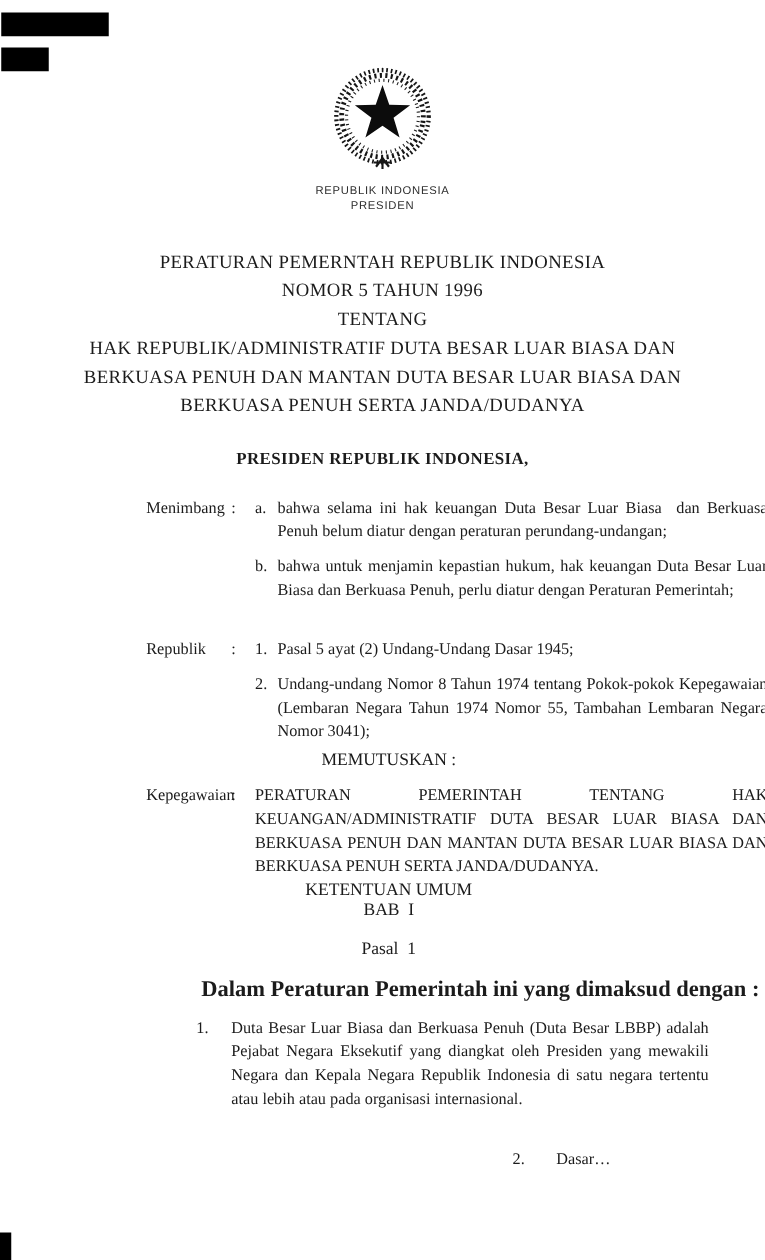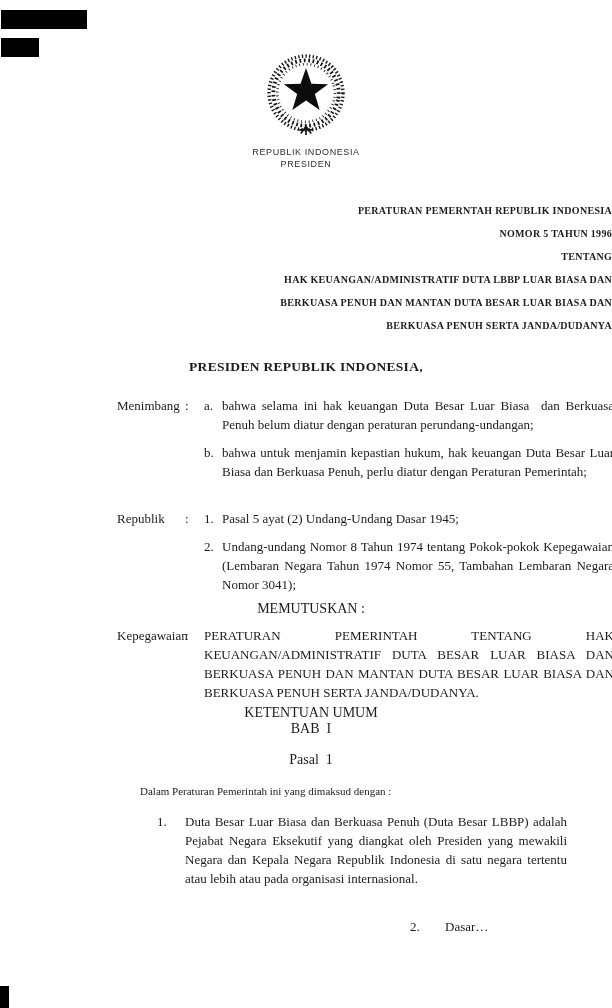--- a/index.html
+++ b/index.html
@@ -27,22 +27,22 @@
     font-family: "Liberation Sans", sans-serif;
     font-size: 9px;
     line-height: 12px;
     letter-spacing: 0.6px;
     color: #2e2e2e;
   }
 
   
   .title-block {
     position: absolute; top: 199px; left: 0; width: 612px;
-    text-align: right; font-weight: bold;
-    font-size: 10px; line-height: 23px; letter-spacing: 0.3px;
+    text-align: center; font-weight: normal;
+    font-size: 15px; line-height: 23px; letter-spacing: 0.3px;
   }
   .opening {
     position: absolute; top: 359px; left: 0; width: 612px;
     text-align: center; font-weight: bold;
     font-size: 13.5px; letter-spacing: 0.3px;
   }
 
   
   .clause { position: absolute; left: 70px; width: 497px; font-size: 13px; line-height: 19px; margin-left: 47px; }
   .clause .label { position: absolute; left: 0; top: 0; }
@@ -57,21 +57,21 @@
   .li + .li { margin-top: 9px; }
   .li .marker { position: absolute; left: 0; top: 0; }
 
   
   .center-heading { position: absolute; left: 55px; width: 512px; text-align: center; font-size: 14px; line-height: 19px; }
   #memutuskan { top: 599px; }
   #bab        { top: 705px; line-height: 16px; }
   #pasal      { top: 750px; }
 
   
-  #intro { position: absolute; left: 140px; top: 782px; font-size: 11px; line-height: 19px; }
+  #intro { position: absolute; left: 161px; top: 782px; font-size: 18px; line-height: 19px; font-weight: bold; }
   #body-items { position: absolute; left: 157px; top: 812px; width: 410px; font-size: 13px; line-height: 19px; }
   #body-items .li { padding-left: 28px; }
 
   
   #catchword { position: absolute; left: 410px; top: 919px; font-size: 13px; }
   #catchword .cw-marker { display: inline-block; width: 35px; }
 </style>
 </head>
 <body>
 
@@ -92,21 +92,21 @@
     <div class="emblem-label">
       <div>REPUBLIK INDONESIA</div>
       <div>PRESIDEN</div>
     </div>
   </div>
 
   <div class="title-block">
     <div>PERATURAN PEMERNTAH REPUBLIK INDONESIA</div>
     <div>NOMOR 5 TAHUN 1996</div>
     <div>TENTANG</div>
-    <div>HAK KEUANGAN/ADMINISTRATIF DUTA LBBP LUAR BIASA DAN</div>
+    <div>HAK REPUBLIK/ADMINISTRATIF DUTA BESAR LUAR BIASA DAN</div>
     <div>BERKUASA PENUH DAN MANTAN DUTA BESAR LUAR BIASA DAN</div>
     <div>BERKUASA PENUH SERTA JANDA/DUDANYA</div>
   </div>
 
   <div class="opening">PRESIDEN REPUBLIK INDONESIA,</div>
 
   <div class="clause" id="menimbang">
     <span class="label">Menimbang</span>
     <span class="colon">:</span>
     <div class="content">

